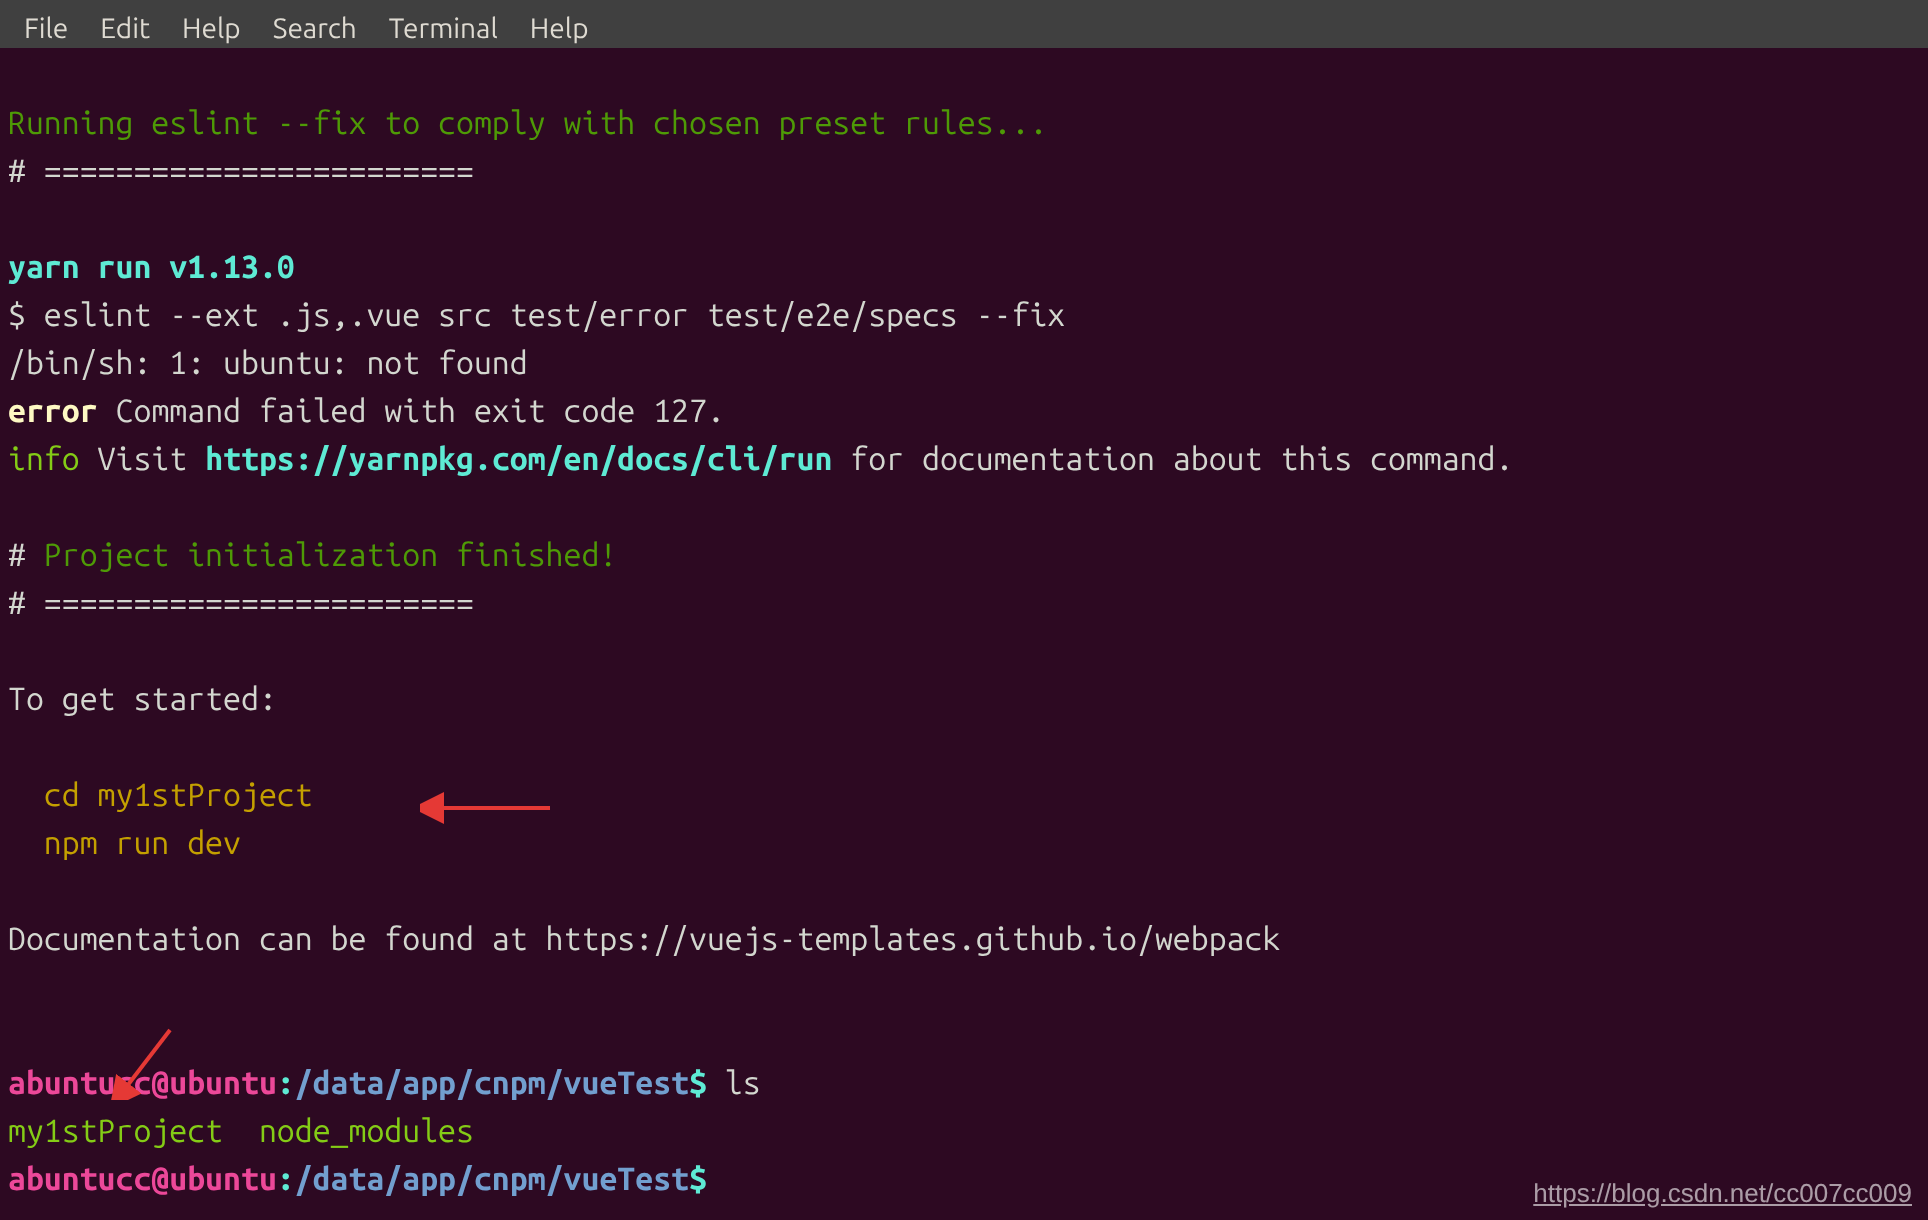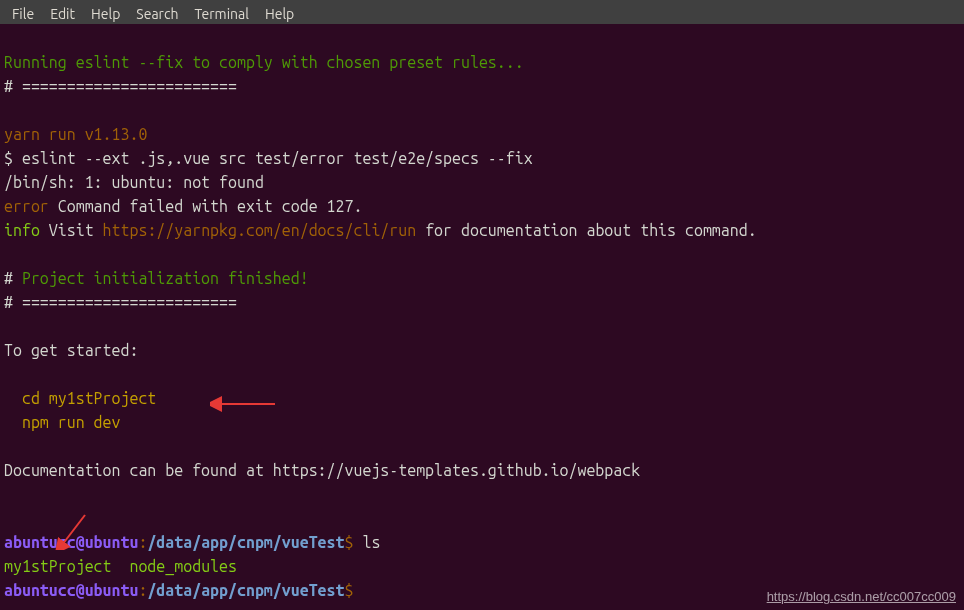--- a/index.html
+++ b/index.html
@@ -33,25 +33,25 @@
     }
     .terminal {
       padding: 2px 4px;
       line-height: 1.5;
       white-space: pre-wrap;
       word-break: break-all;
     }
     .green { color: #4e9a06; }
     .gray { color: #d3d7cf; }
     .bold { font-weight: normal; }
-    .red { color: #a16207; }
+    .red { color: #fef9c3; font-weight: bold; }
     .blue { color: #84cc16; }
     .yellow { color: #c4a000; margin-top: 26px; }
-    .boldwhite { color: #a16207; font-weight: normal; }
-    .prompt-user { color: #8b5cf6; font-weight: bold; }
+    .boldwhite { color: #5eead4; font-weight: bold; }
+    .prompt-user { color: #ec4899; font-weight: bold; }
     .prompt-path { color: #729fcf; font-weight: bold; }
     .watermark {
       position: absolute;
       bottom: 6px;
       right: 8px;
       font-family: sans-serif;
       font-size: 13px;
       color: rgba(255,255,255,0.6);
       text-decoration: underline;
     }

